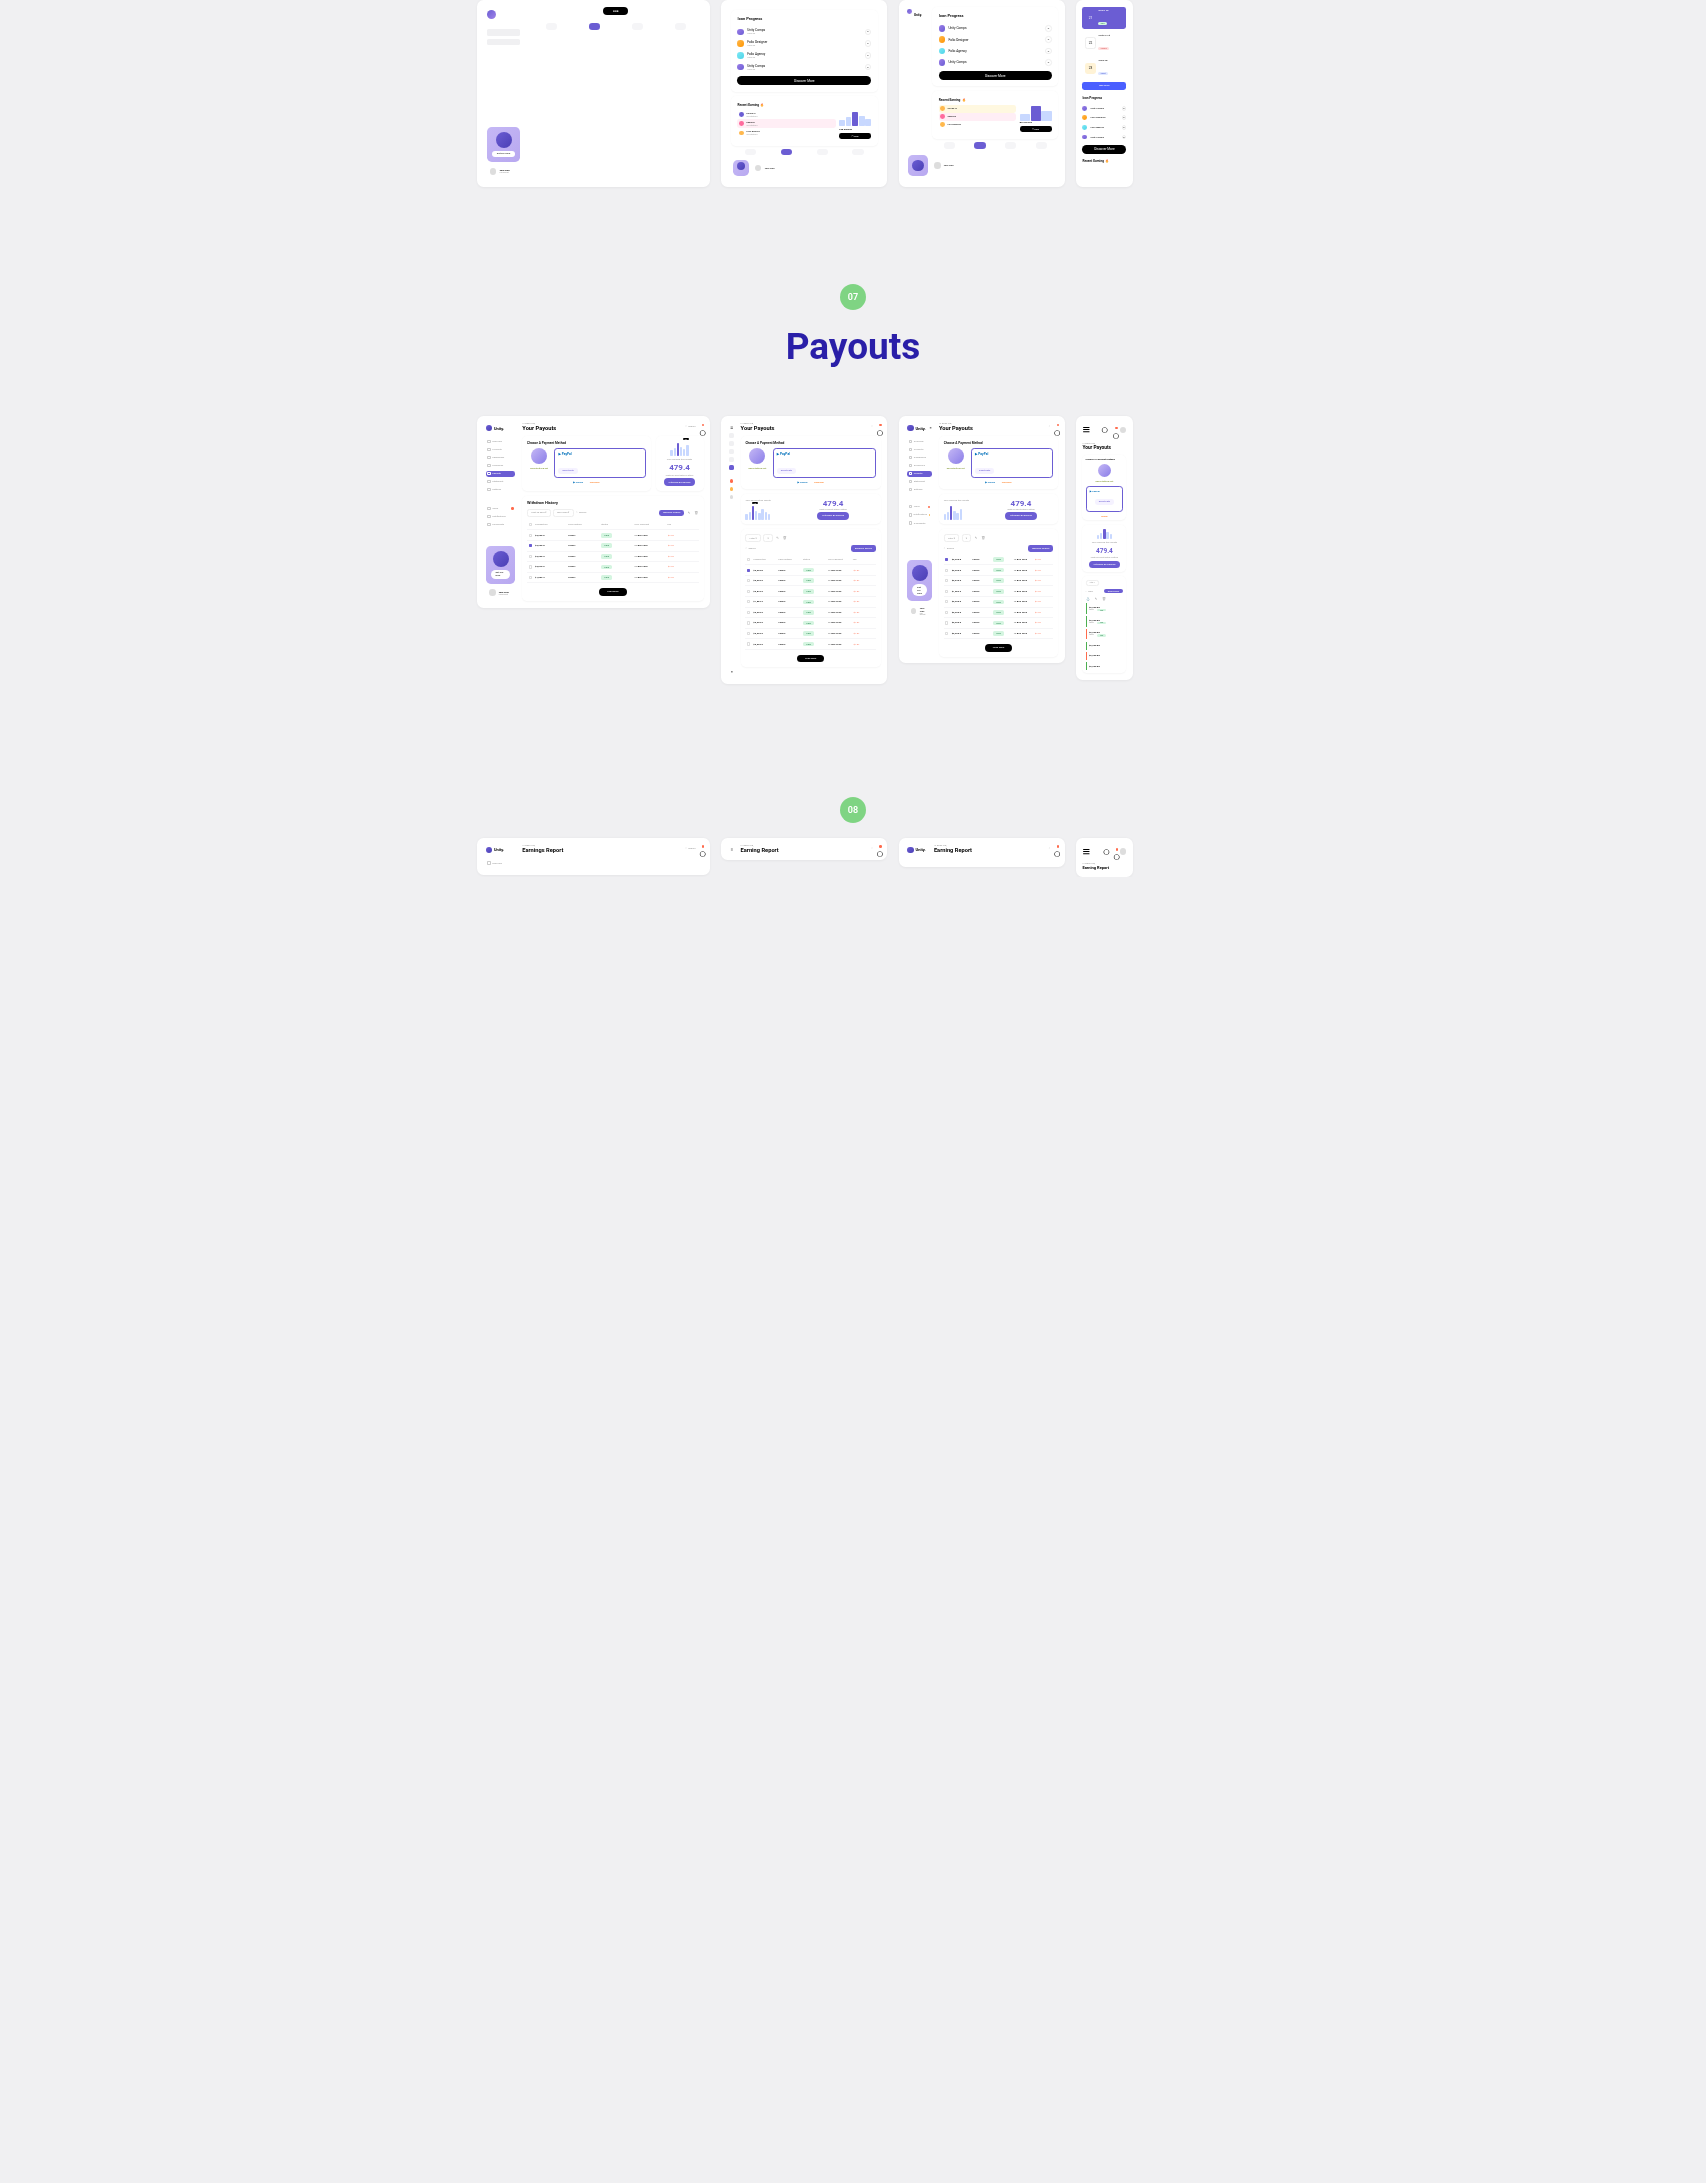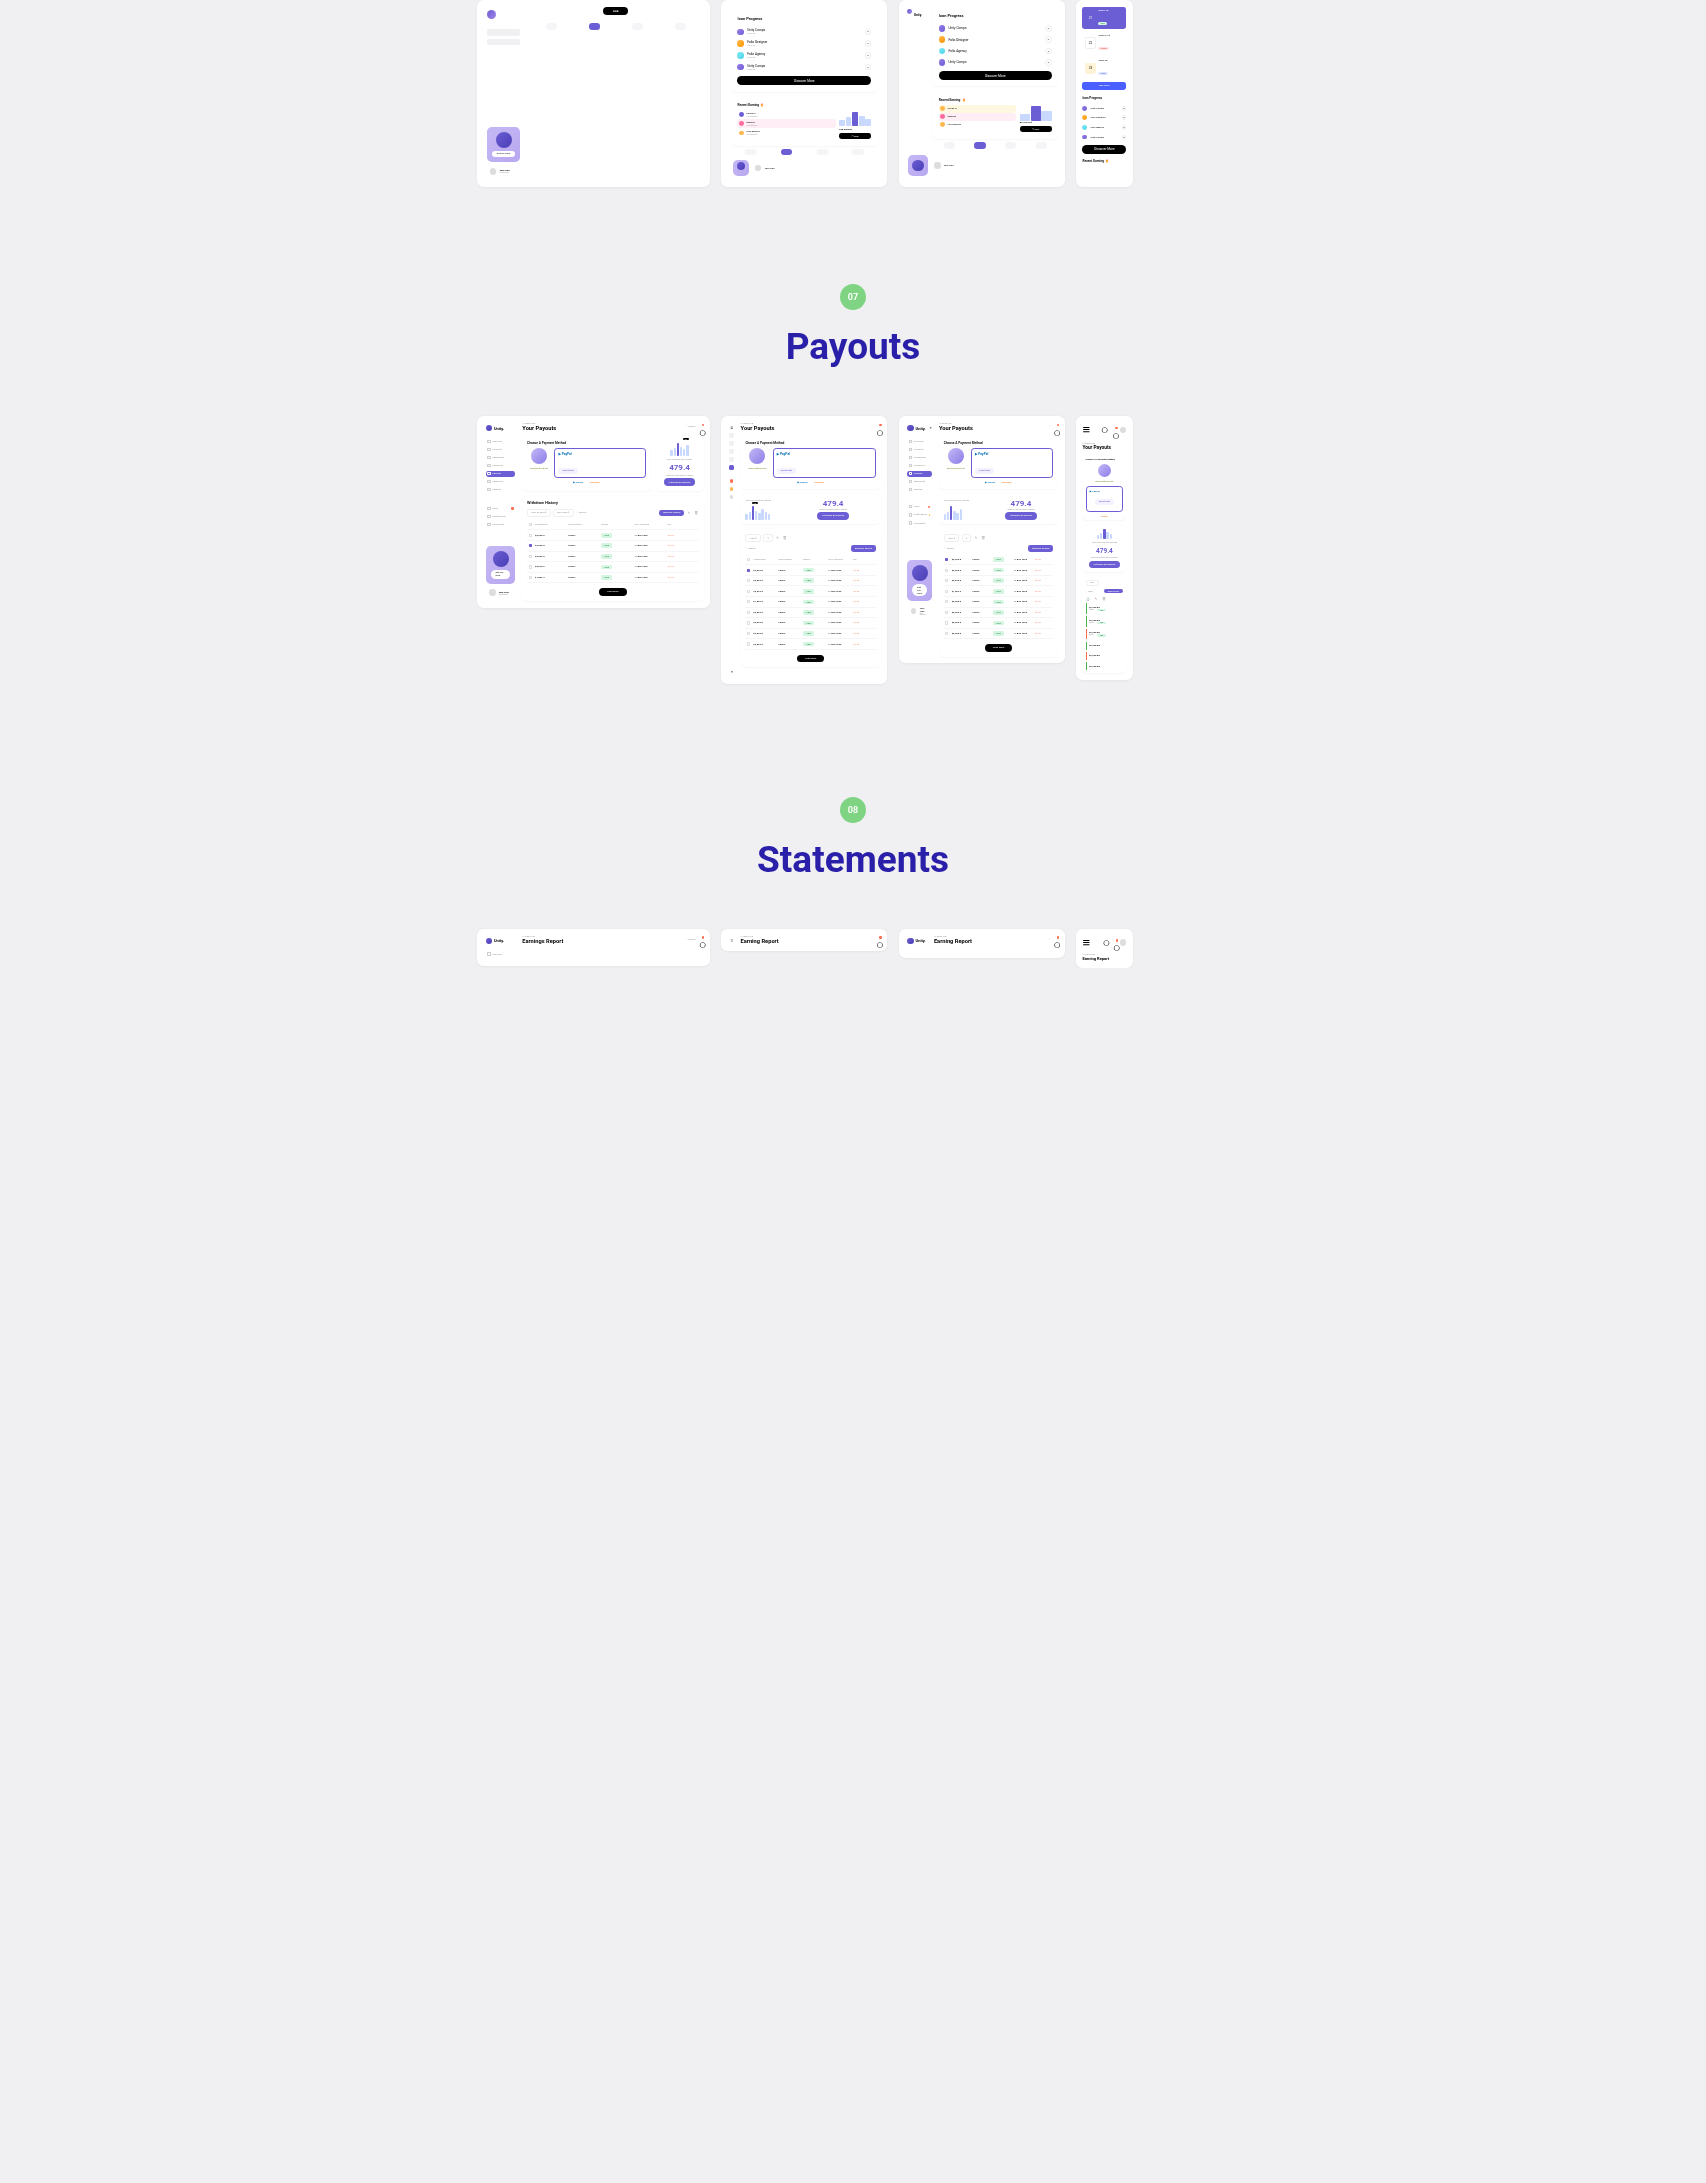--- a/index.html
+++ b/index.html
@@ -1027,21 +1027,20 @@
             <div style="font-size:2.4px;font-weight:600">$2,932.89</div>
           </div>
         <div style="border-left:1.6px solid #4caf50;padding:2.4px">
             <div style="font-size:2.4px;font-weight:600">$2,932.89</div>
           </div>
       </div>
     </div>
   </div>
 
   <div class="section-badge">08</div>
-  <div class="section-title">Statements</div>
 
   <div class="stmt-grid">
     <div class="p-card xl">
       <div class="p-layout">
         <div class="p-sidebar">
           <div class="p-logo-row">
               <div class="p-logo"></div>
               <div class="p-brand">Unity.</div>
             </div>
           <div class="p-nav">

